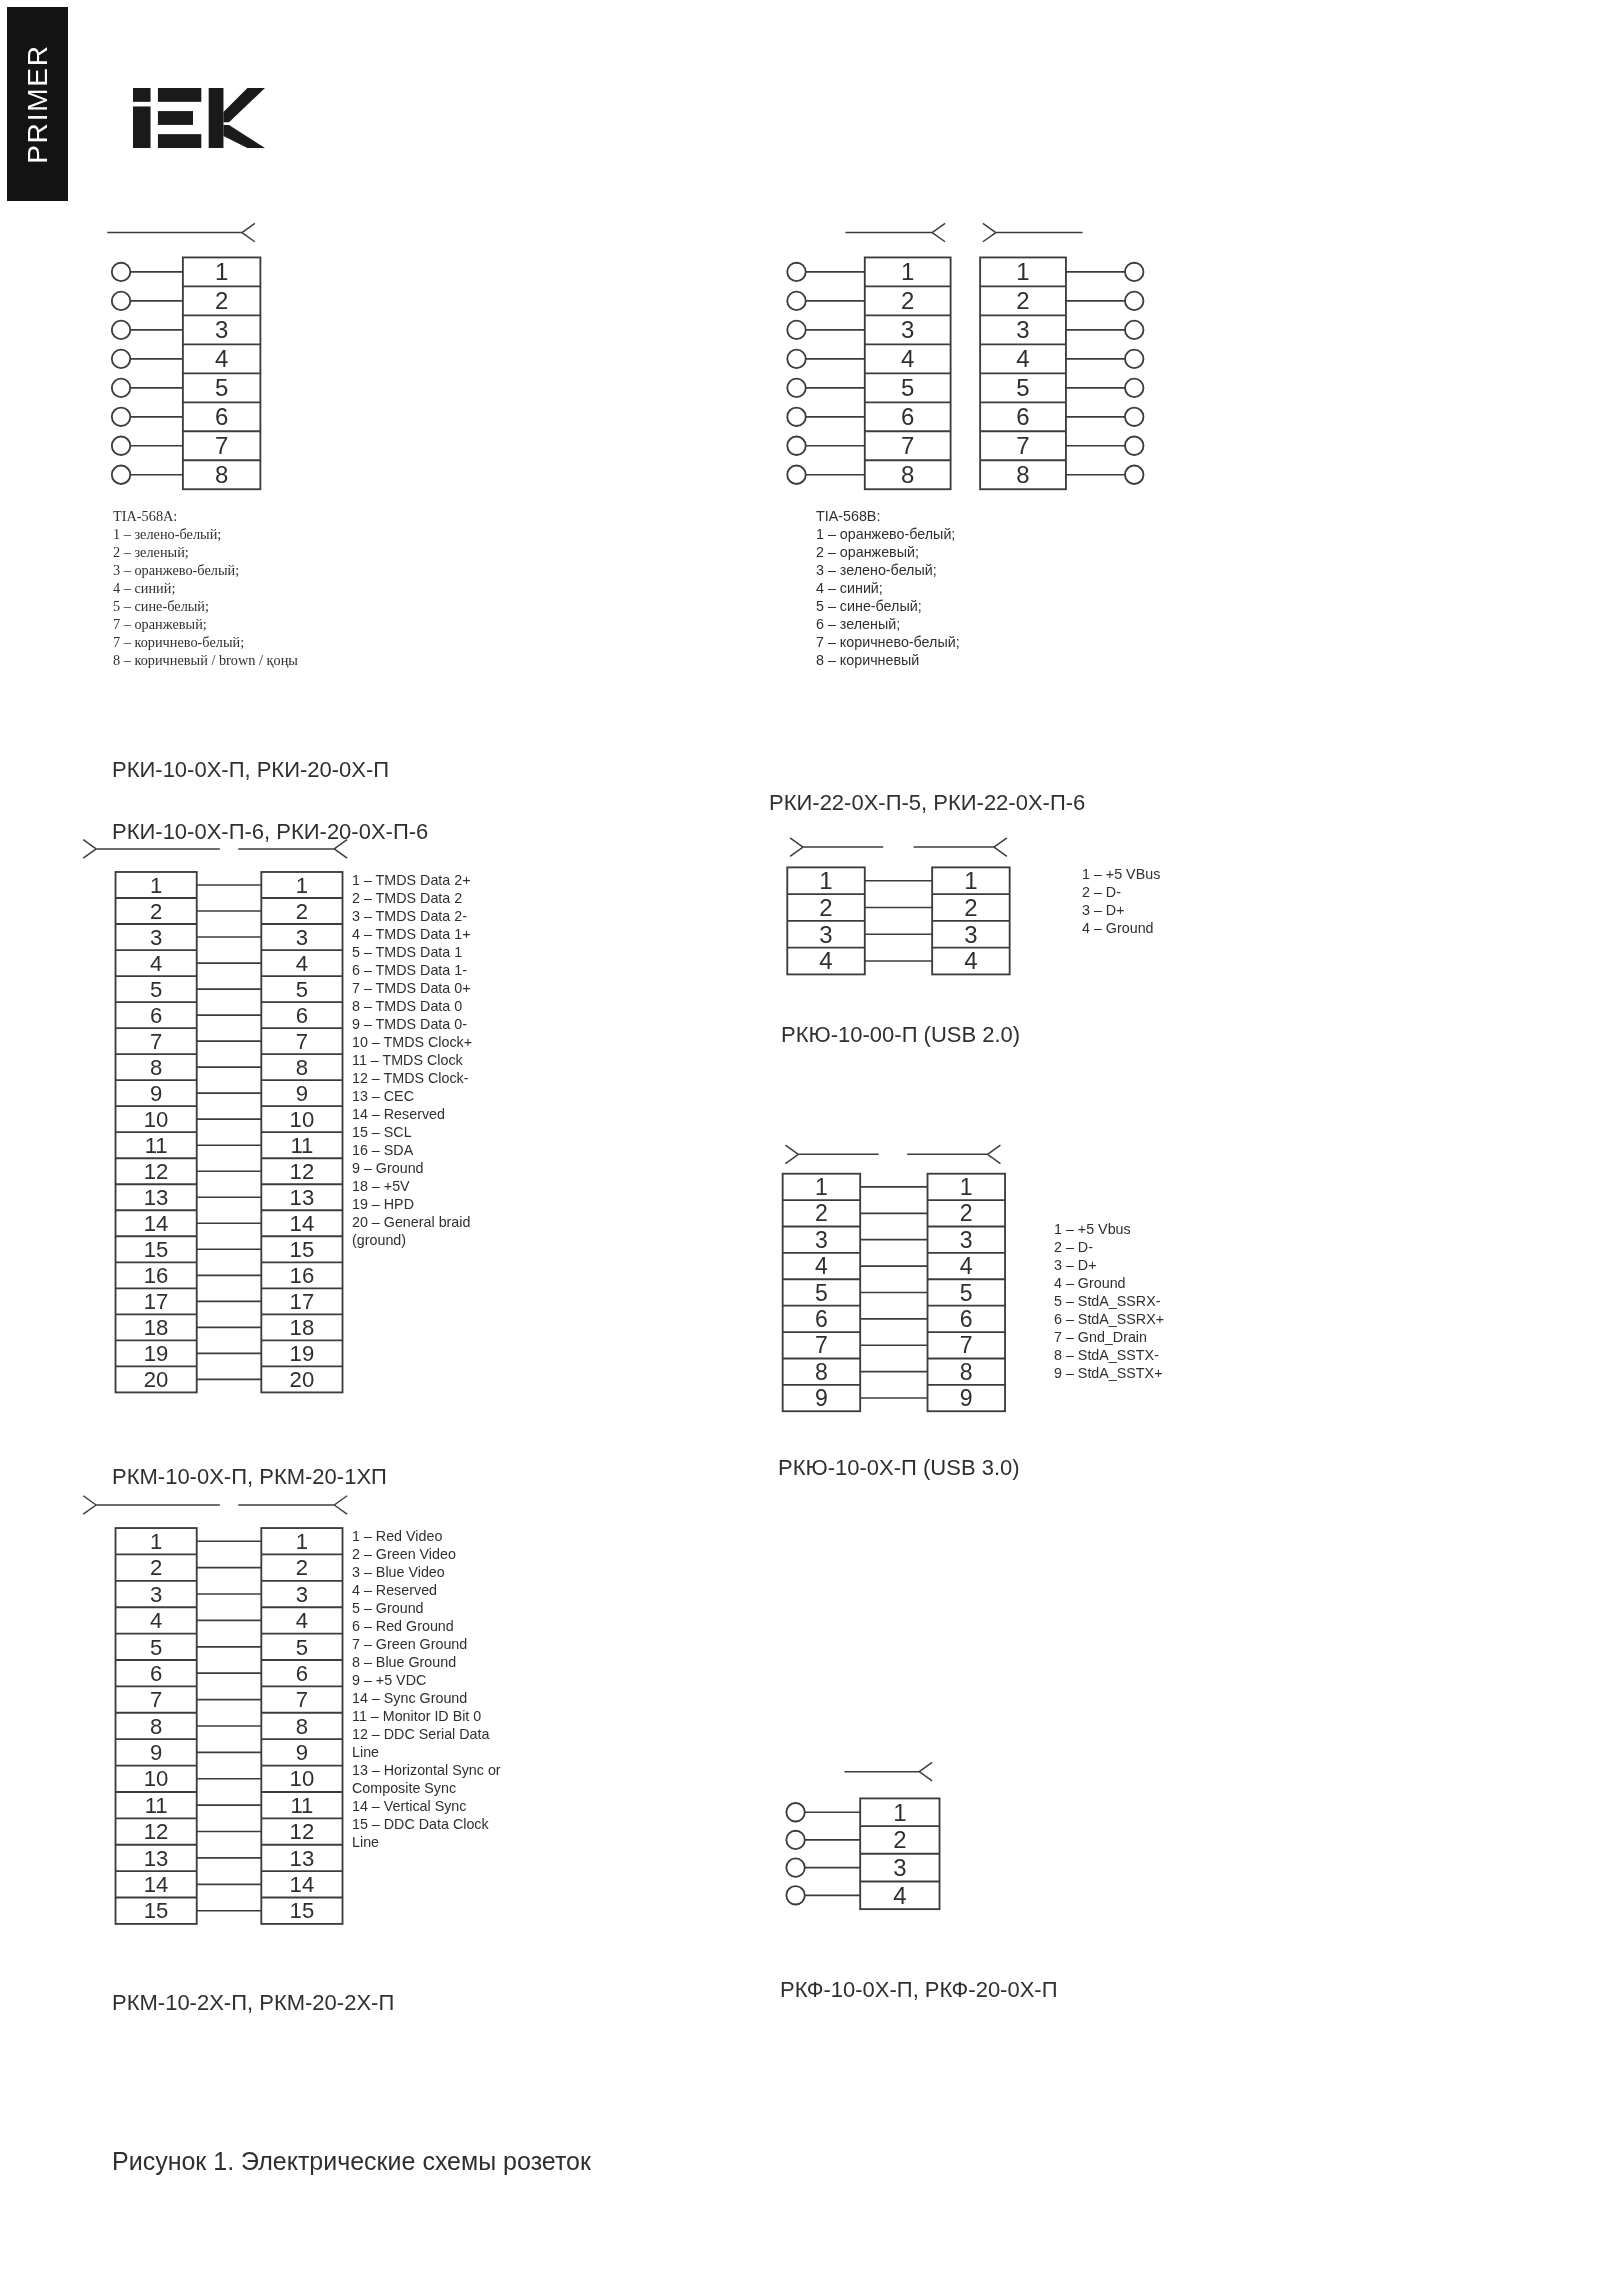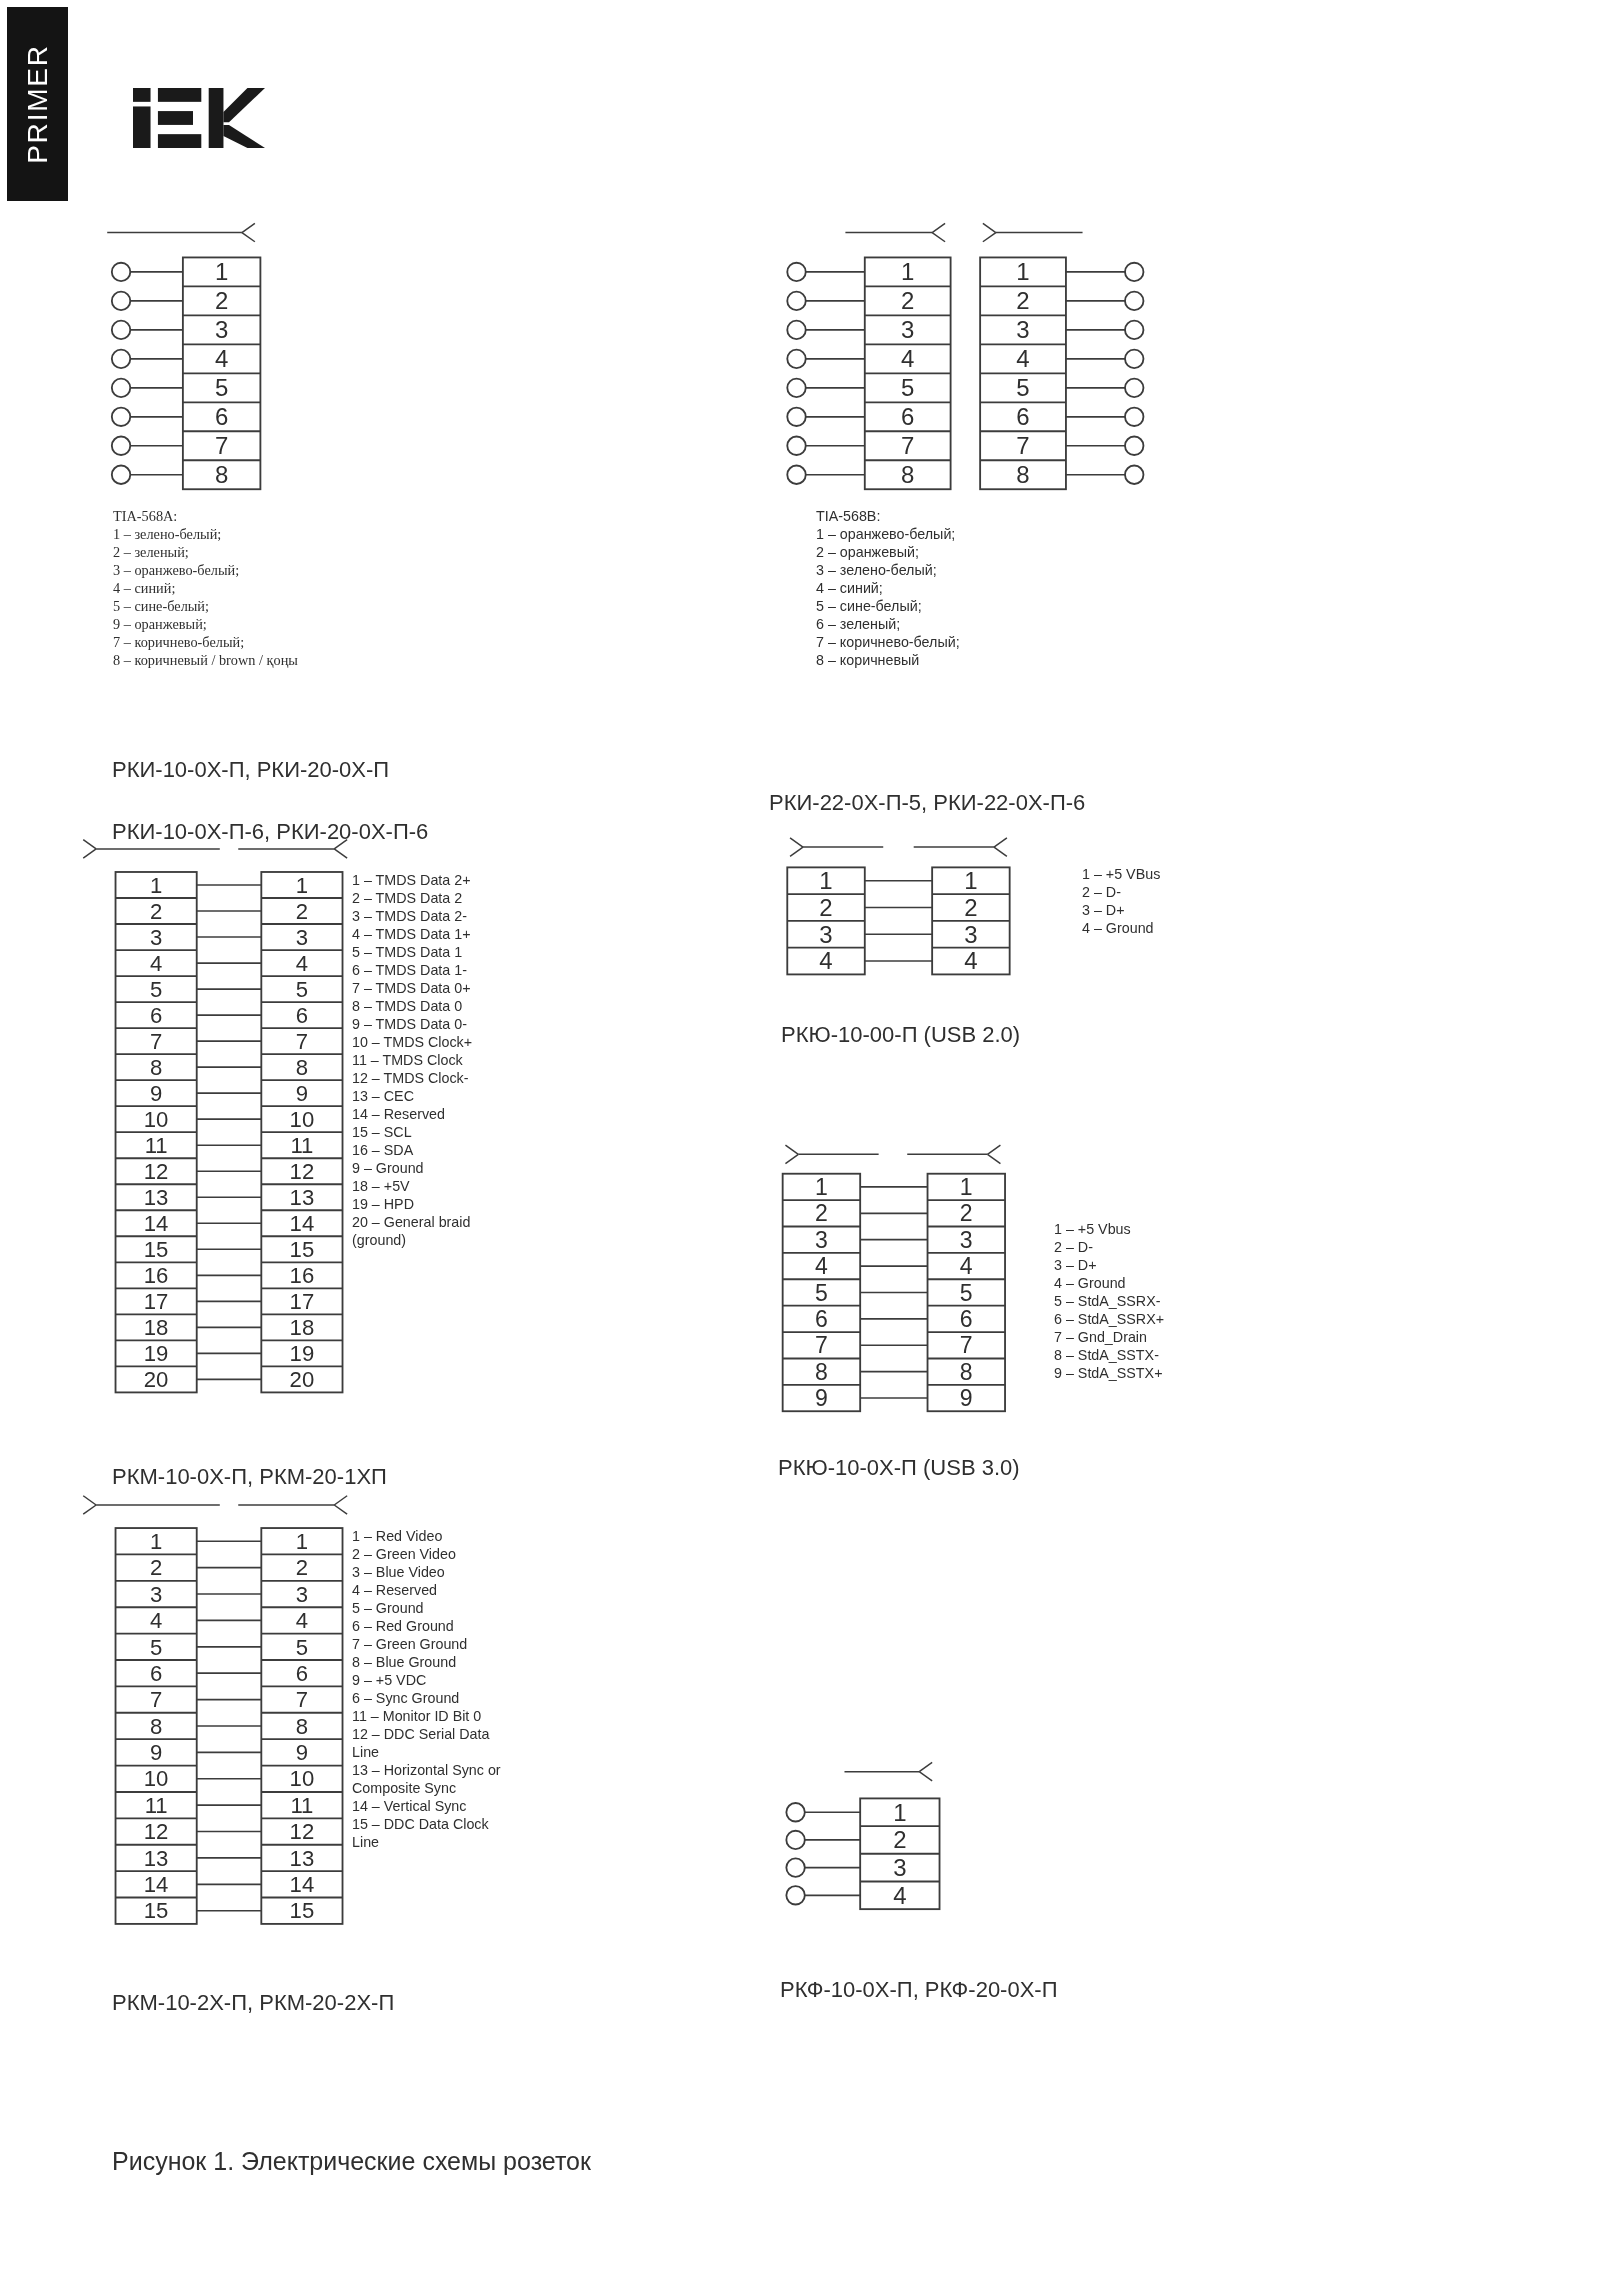--- a/index.html
+++ b/index.html
@@ -444,21 +444,21 @@
     </svg>
 
   <div id="text-layer">
       <div class="legend" style="left: 113px; top: 507px; font-family: Liberation Serif, serif;">
         <div>TIA-568A:</div>
         <div>1 – зелено-белый;</div>
         <div>2 – зеленый;</div>
         <div>3 – оранжево-белый;</div>
         <div>4 – синий;</div>
         <div>5 – сине-белый;</div>
-        <div>9 – оранжевый;</div>
+        <div>7 – оранжевый;</div>
         <div>7 – коричнево-белый;</div>
         <div>8 – коричневый / brown / қоңы</div>
       </div>
       <div class="label" style="left: 112px; top: 724px;">
         <div>РКИ-10-0Х-П, РКИ-20-0Х-П</div>
         <div>РКИ-10-0Х-П-6, РКИ-20-0Х-П-6</div>
       </div>
       <div class="legend" style="left: 796px; top: 507px; margin-left: 20px;">
         <div>TIA-568B:</div>
         <div>1 – оранжево-белый;</div>
@@ -525,21 +525,21 @@
       <div class="legend" style="left: 352px; top: 1527px;">
         <div>1 – Red Video</div>
         <div>2 – Green Video</div>
         <div>3 – Blue Video</div>
         <div>4 – Reserved</div>
         <div>5 – Ground</div>
         <div>6 – Red Ground</div>
         <div>7 – Green Ground</div>
         <div>8 – Blue Ground</div>
         <div>9 – +5 VDC</div>
-        <div>6 – Sync Ground</div>
+        <div>14 – Sync Ground</div>
         <div>11 – Monitor ID Bit 0</div>
         <div>12 – DDC Serial Data</div>
         <div>Line</div>
         <div>13 – Horizontal Sync or</div>
         <div>Composite Sync</div>
         <div>14 – Vertical Sync</div>
         <div>15 – DDC Data Clock</div>
         <div>Line</div>
       </div>
       <div class="label" style="left: 112px; top: 1957px; text-align: right;">

